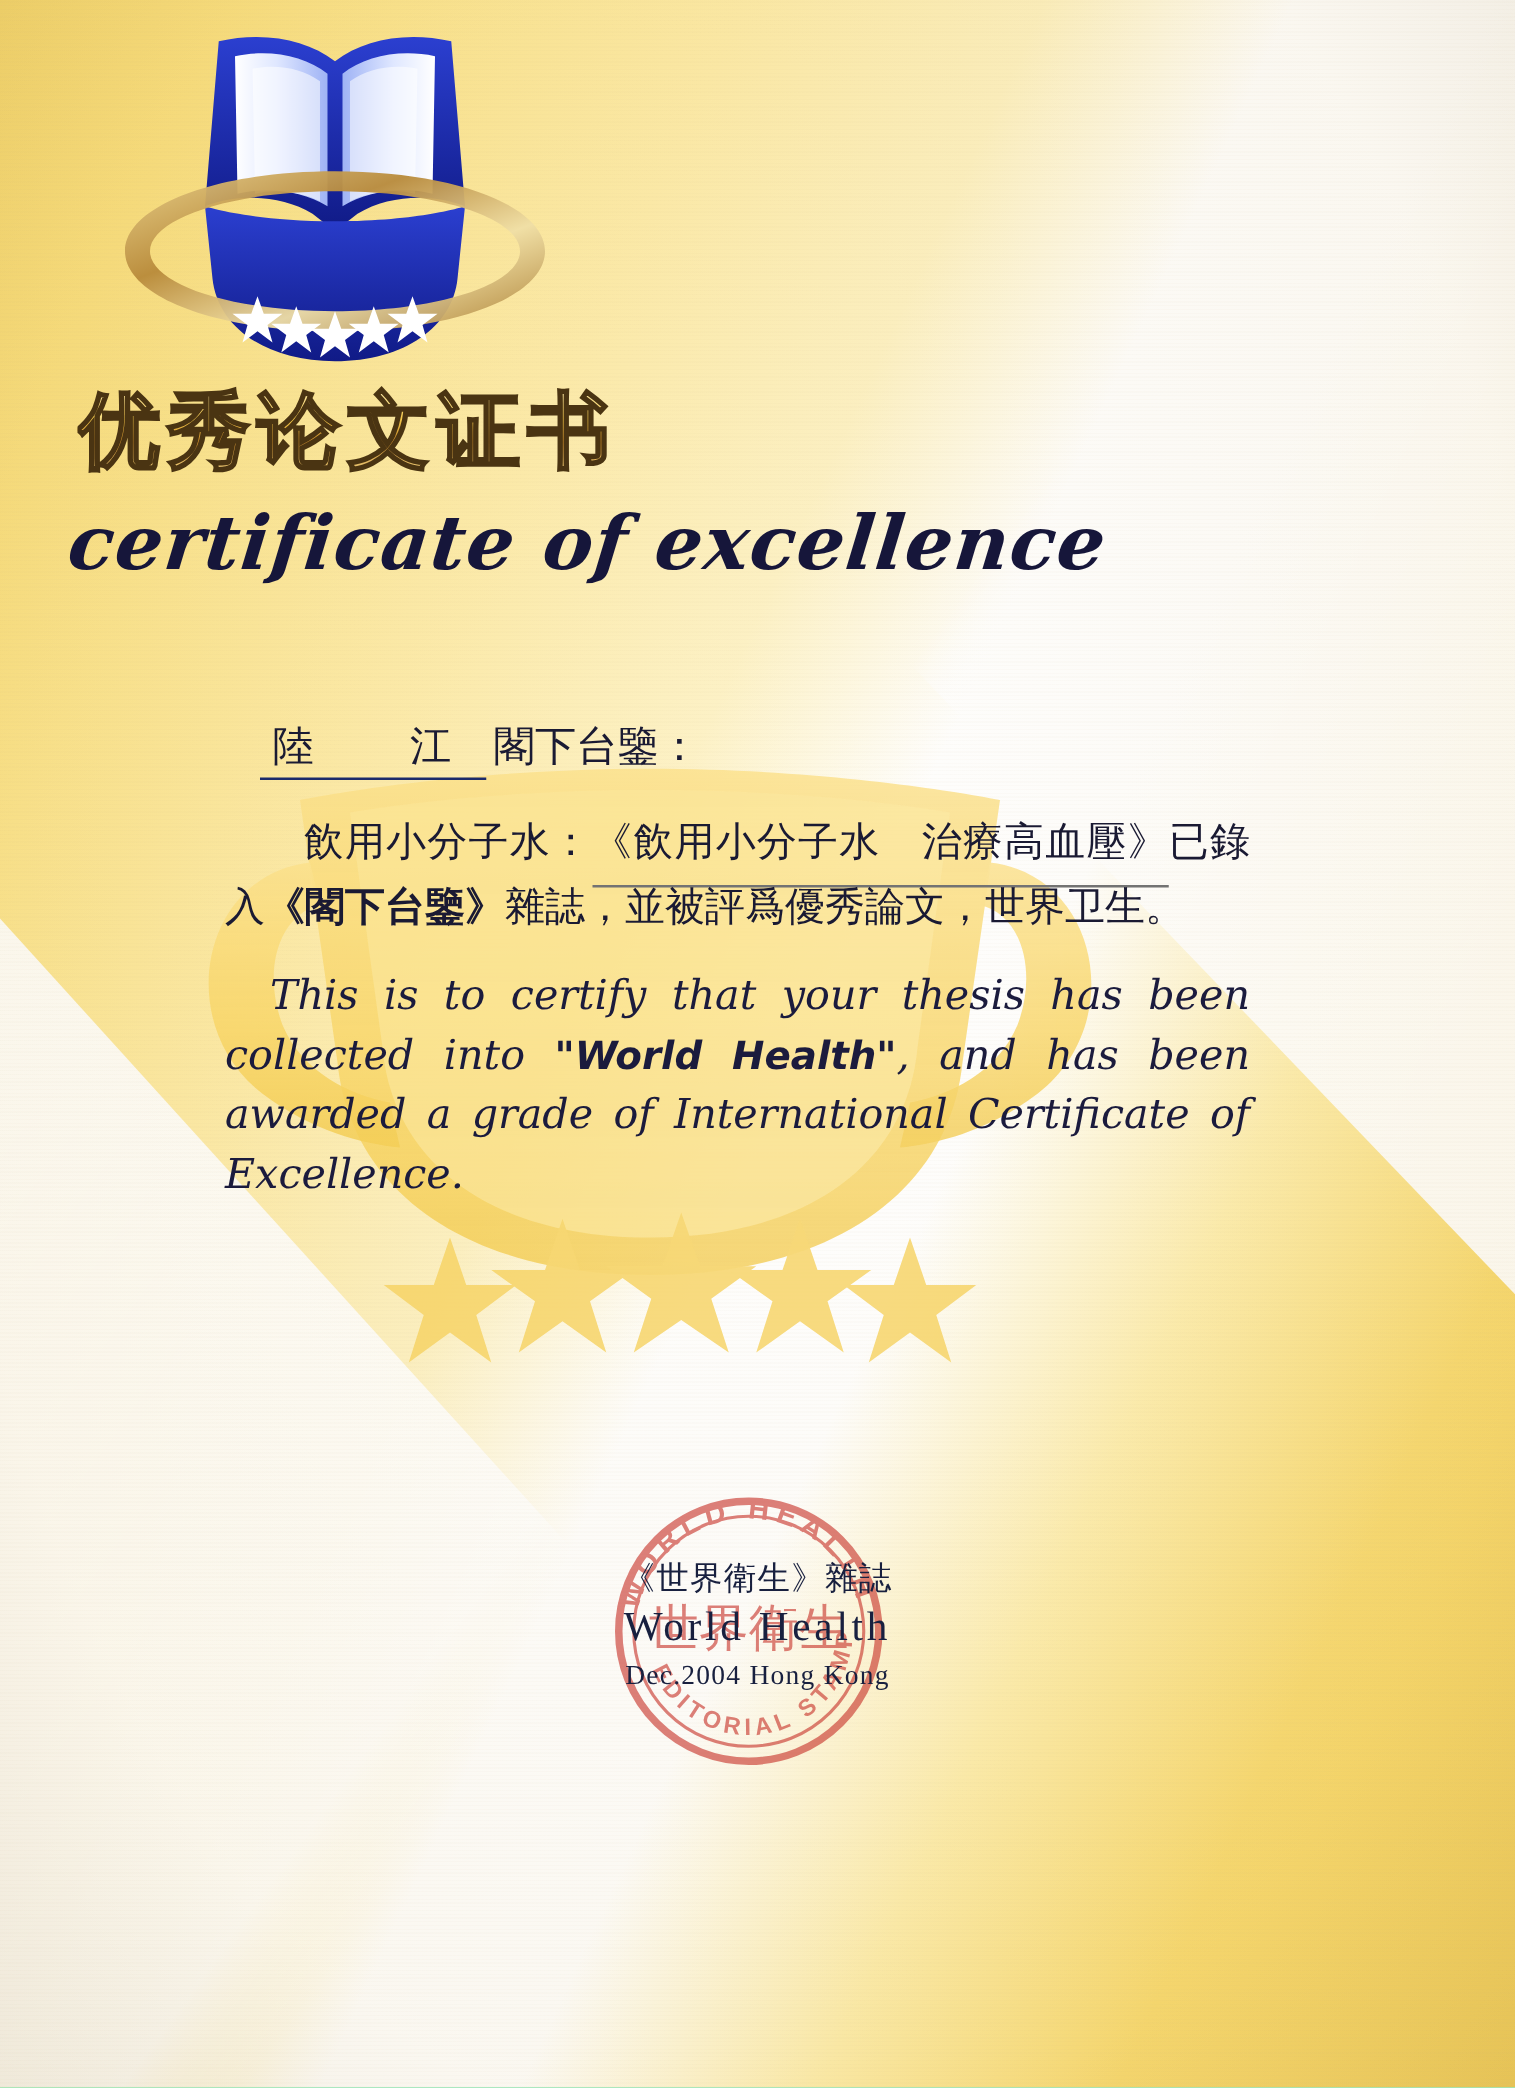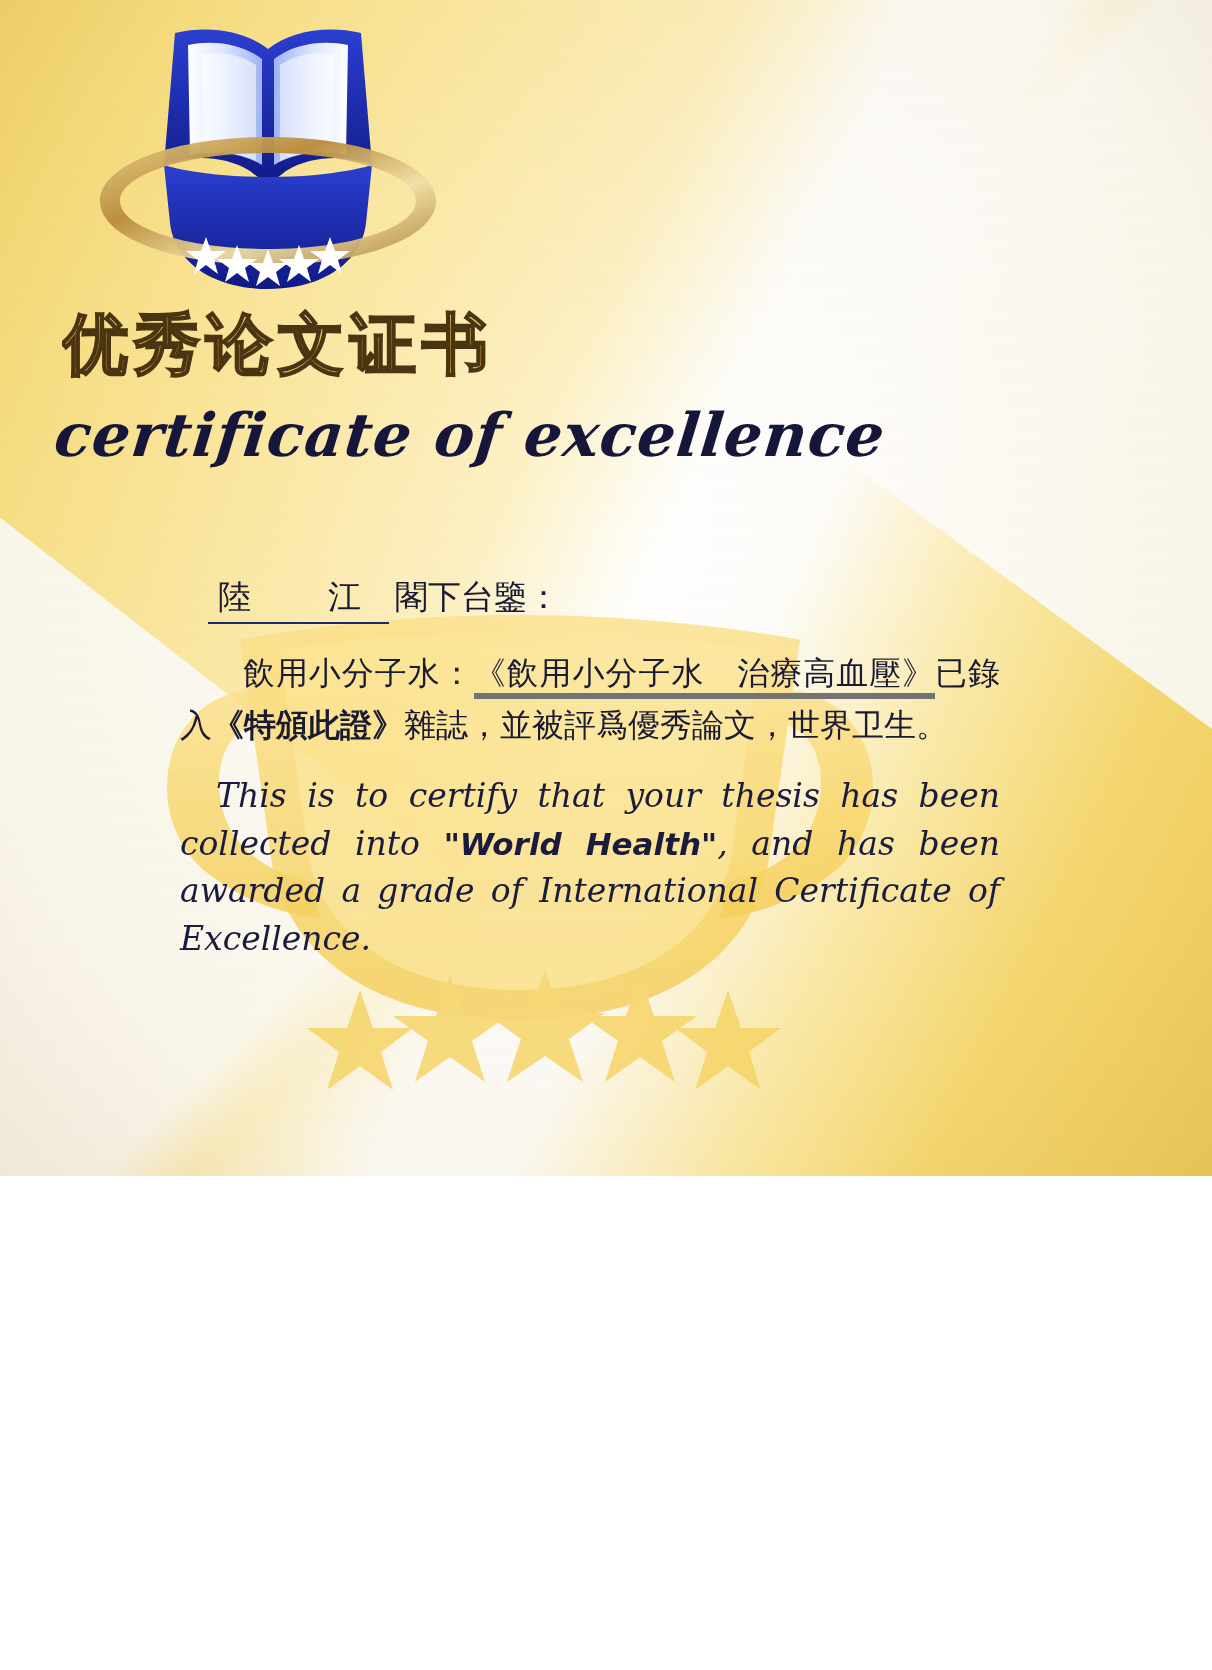--- a/index.html
+++ b/index.html
@@ -3,21 +3,21 @@
 <meta charset="utf-8">
 <style>
   html, body {
     margin: 0;
     padding: 0;
     background: #ffffff;
   }
   #certificate {
     position: relative;
     width: 1212px;
-    height: 1176px;
+    height: 1670px;
     overflow: hidden;
     background: #22c55e;
     font-family: "Liberation Serif", serif;
   }
 
   
   .bg-base {
     position: absolute;
     inset: 0;
     background:
@@ -136,22 +136,22 @@
 
   .para-cn {
     margin-top: 24px;
     font-size: 32px;
     line-height: 1.62;
     font-family: "DejaVu Serif", serif;
     text-align: justify;
   }
   .indent { display: inline-block; width: 62px; }
   .thesis-title {
-    border-bottom: 6px solid #737373;
-    padding-bottom: 1px;
+    border-bottom: 2px solid #737373;
+    padding-bottom: 16px;
   }
   .journal-bold { font-weight: 700; }
 
   .para-en {
     margin-top: 20px;
     font-family: "DejaVu Serif", serif;
     font-style: italic;
     font-size: 33px;
     line-height: 1.45;
     color: #1b1b3d;
@@ -302,21 +302,21 @@
   <div class="title-en">certificate of excellence</div>
 
   <div class="body-block">
 
     <div class="row-salutation">
       <span class="name-slot">陸　江</span>
       <span class="salutation-tail">閣下台鑒：</span>
     </div>
 
     <div class="para-cn">
-      <span class="indent"></span><span>飲用小分子水：</span><span class="thesis-title">《飲用小分子水　治療高血壓》</span><span>已錄入</span><span class="journal-bold">《特頒此證》</span><span>雜誌，並被評爲優秀論文，世界卫生。</span>
+      <span class="indent"></span><span>飲用小分子水：</span><span class="thesis-title">《飲用小分子水　治療高血壓》</span><span>已錄入</span><span class="journal-bold">《閣下台鑒》</span><span>雜誌，並被評爲優秀論文，世界卫生。</span>
     </div>
 
     <div class="para-en">
       <span class="lead-indent"></span><span>This is to certify that your thesis has been collected into</span>
       <span class="en-bold-quote">"World Health"</span><span>, and has been awarded a grade of International Certificate of Excellence.</span>
     </div>
   </div>
 
   <svg class="stamp" viewBox="0 0 230 230">
     <defs>

